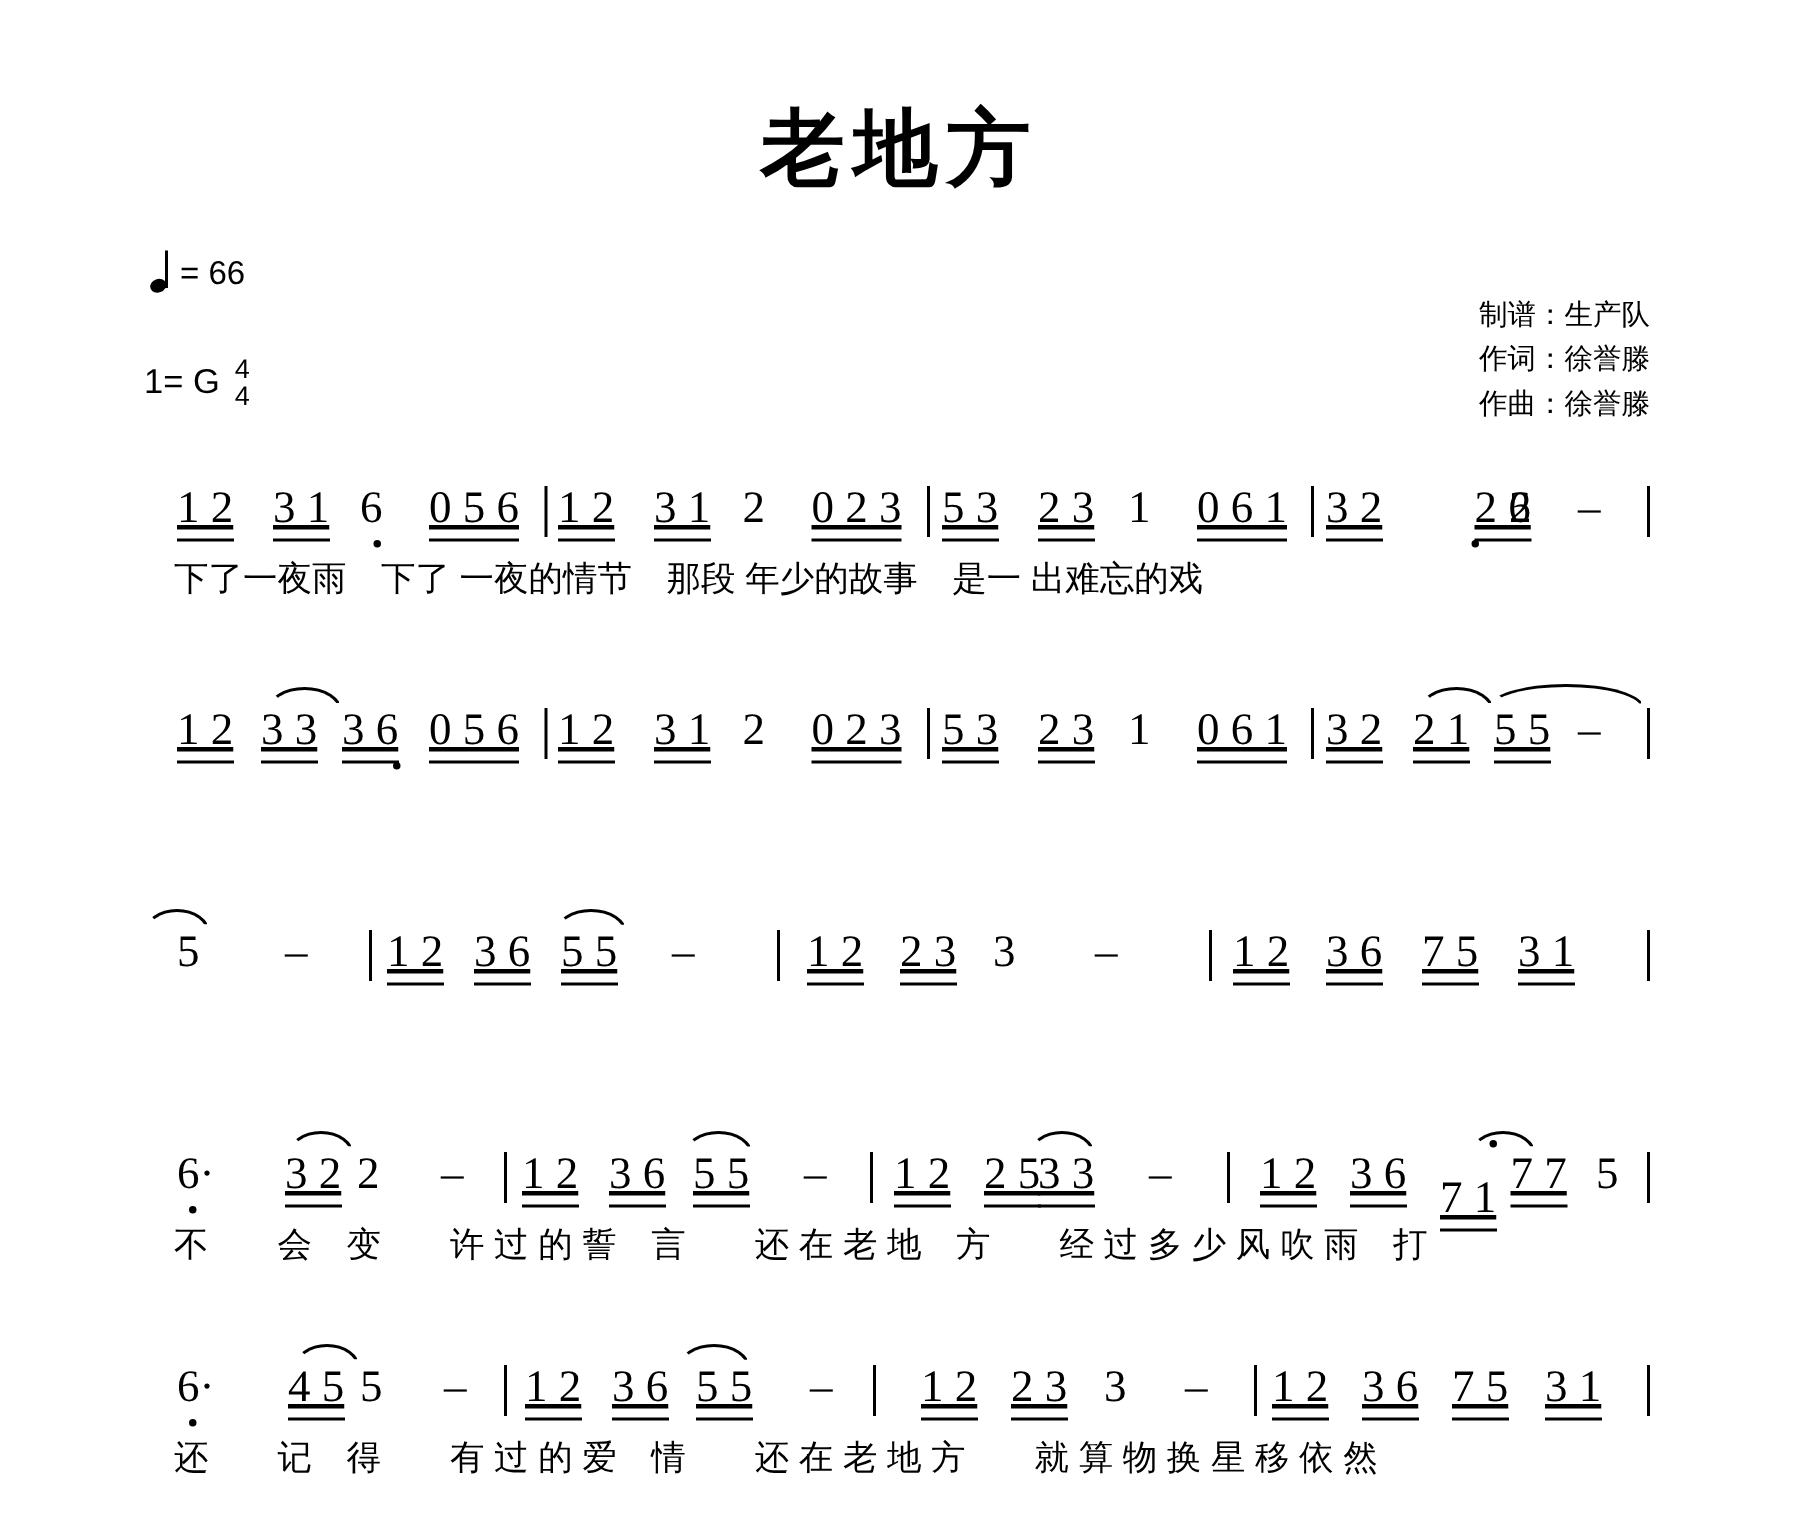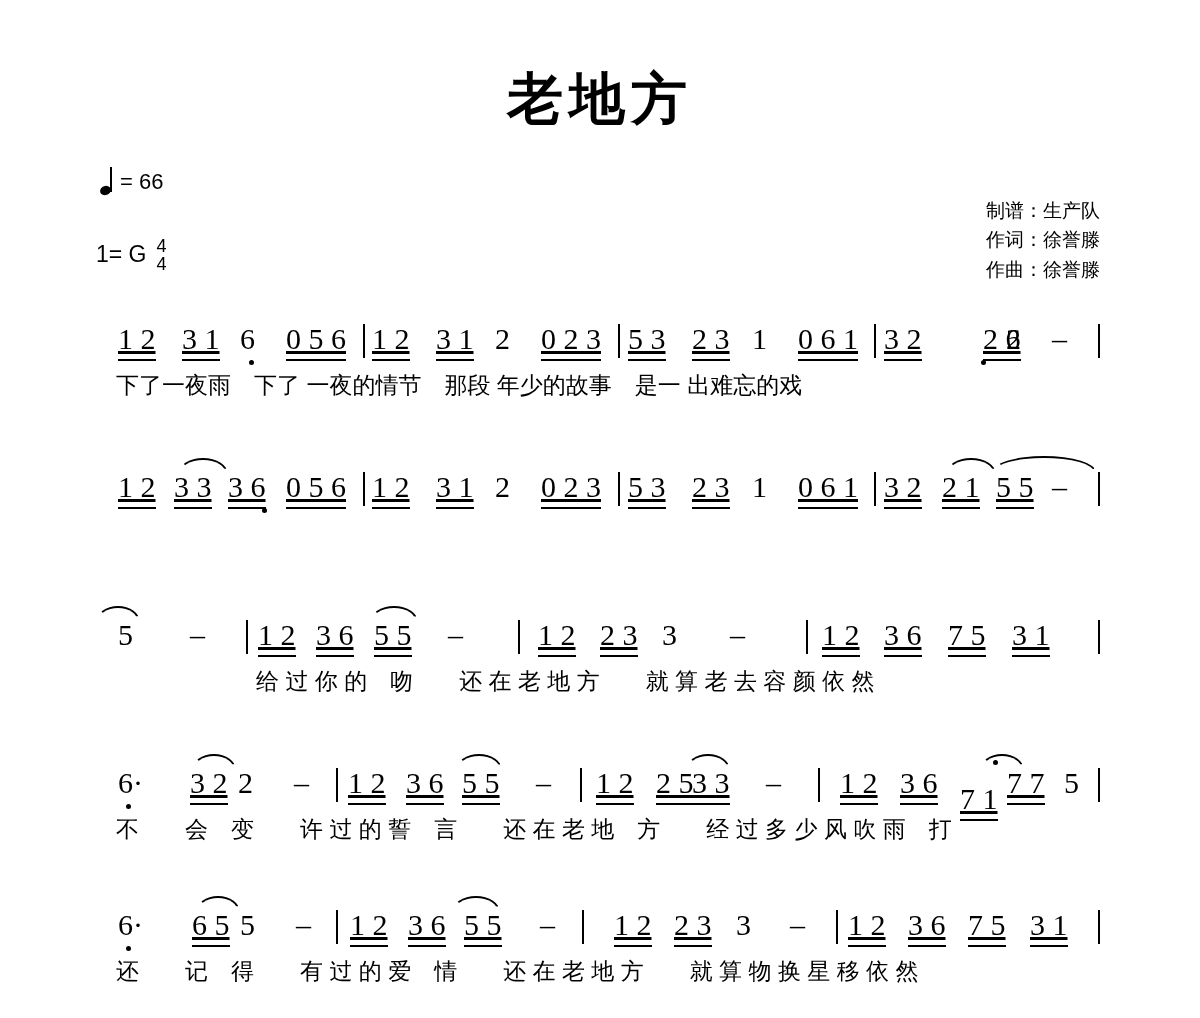--- a/index.html
+++ b/index.html
@@ -288,23 +288,20 @@
       <span class="abs" style="left:662px; top:0;">3</span>
       <span class="abs" style="left:730px; top:0;">–</span>
       <span class="bar" style="left:806px; top:2px; height:34px;"></span>
 
       <span class="abs beam1" style="left:822px; top:0;">1 2</span>
       <span class="abs beam1" style="left:884px; top:0;">3 6</span>
       <span class="abs beam1" style="left:948px; top:0;">7 5</span>
       <span class="abs beam1" style="left:1012px; top:0;">3 1</span>
       <span class="bar" style="left:1098px; top:2px; height:34px;"></span>
     </div>
-    <div class="lyric-row">
-      <span class="abs" style="left:256px; top:0;">给 过 你 的　吻　　还 在 老 地 方　　就 算 老 去 容 颜 依 然</span>
-    </div>
   </div>
 
   <div class="system" style="top:766px;">
     <div class="notes-row">
       <span class="abs" style="left:118px; top:0;">6·</span>
       <span class="dot-below" style="left:126px; top:38px;"></span>
 
       <span class="slur" style="left:192px; top:-12px; width:40px;"></span>
       <span class="abs beam1" style="left:190px; top:0;">3 2</span>
       <span class="abs" style="left:238px; top:0;">2</span>
@@ -338,21 +335,21 @@
       <span class="abs" style="left:116px; top:0;">不　　会　变　　许 过 的 誓　言　　还 在 老 地　方　　经 过 多 少 风 吹 雨　打</span>
     </div>
   </div>
 
   <div class="system" style="top:908px;">
     <div class="notes-row">
       <span class="abs" style="left:118px; top:0;">6·</span>
       <span class="dot-below" style="left:126px; top:38px;"></span>
 
       <span class="slur" style="left:196px; top:-12px; width:40px;"></span>
-      <span class="abs beam1" style="left:192px; top:0;">6 5</span>
+      <span class="abs beam1" style="left:192px; top:0;">4 5</span>
       <span class="abs" style="left:240px; top:0;">5</span>
       <span class="abs" style="left:296px; top:0;">–</span>
       <span class="bar" style="left:336px; top:2px; height:34px;"></span>
 
       <span class="slur" style="left:452px; top:-12px; width:44px;"></span>
       <span class="abs beam1" style="left:350px; top:0;">1 2</span>
       <span class="abs beam1" style="left:408px; top:0;">3 6</span>
       <span class="abs beam1" style="left:464px; top:0;">5 5</span>
       <span class="abs" style="left:540px; top:0;">–</span>
       <span class="bar" style="left:582px; top:2px; height:34px;"></span>

